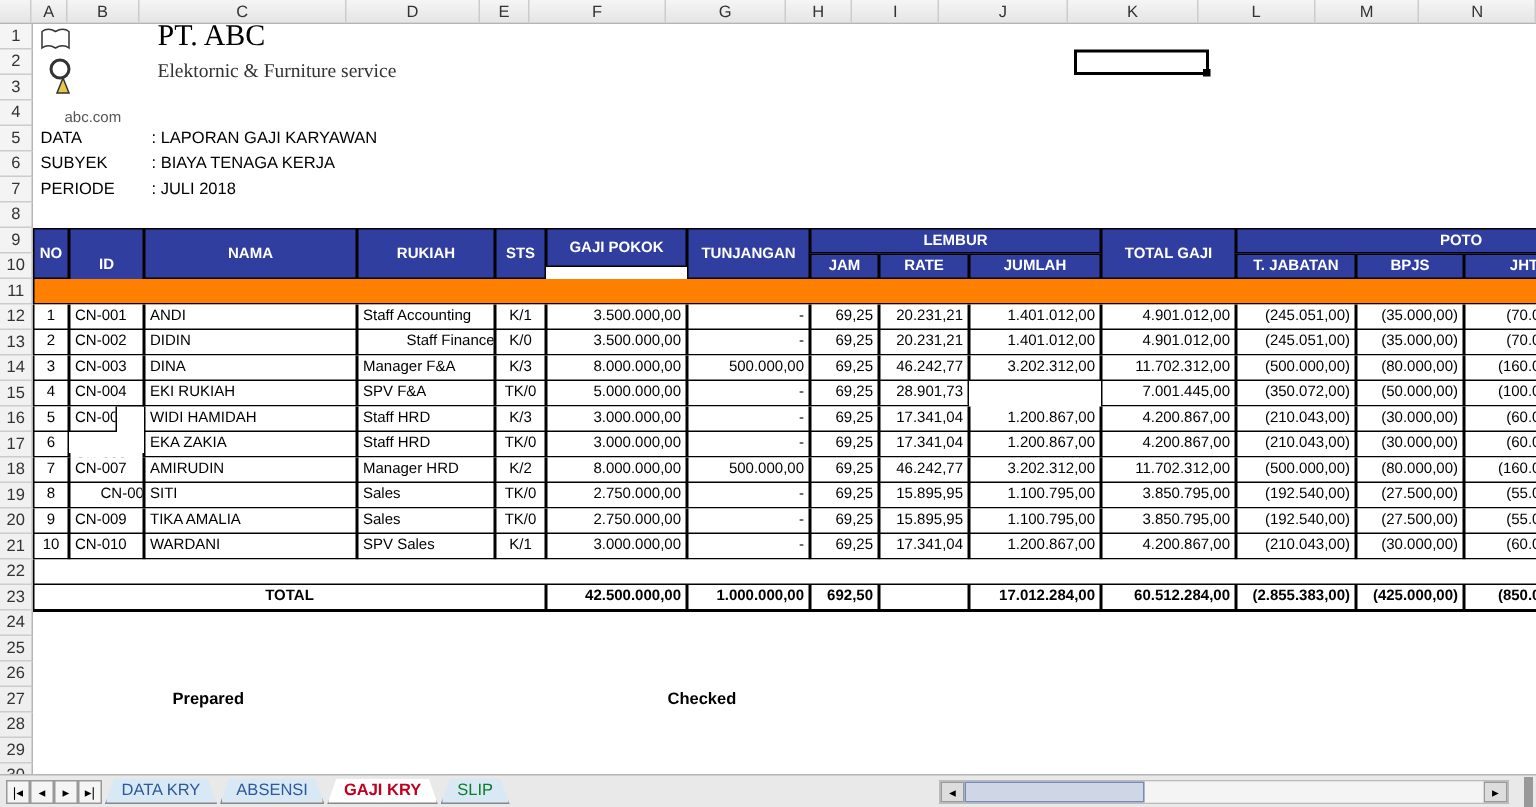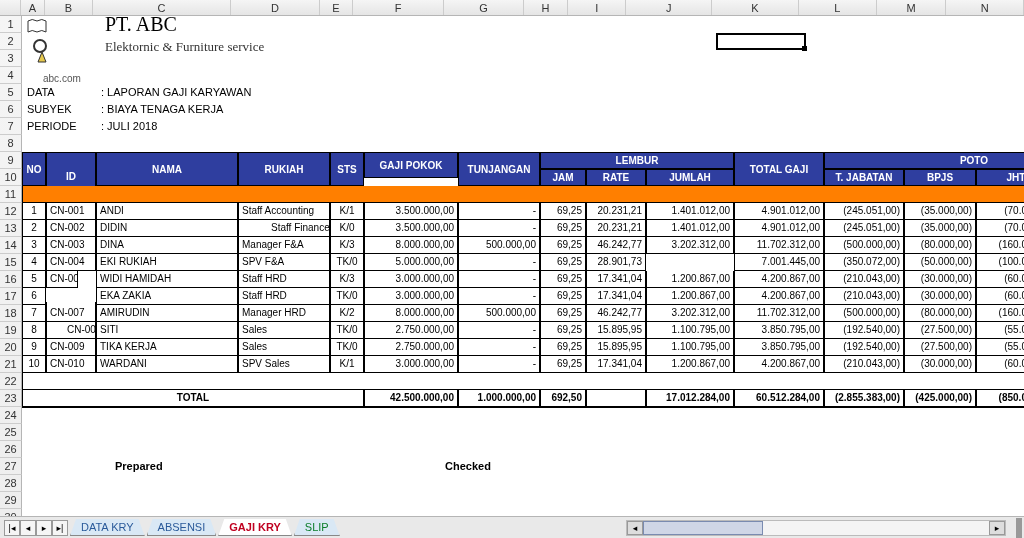--- a/index.html
+++ b/index.html
@@ -286,21 +286,21 @@
           <div class="datacell tr" style="left: 436px; top: 306px; width: 82px; height: 17px;">-</div>
           <div class="datacell tr" style="left: 518px; top: 306px; width: 46px; height: 17px;">69,25</div>
           <div class="datacell tr" style="left: 564px; top: 306px; width: 60px; height: 17px;">15.895,95</div>
           <div class="datacell tr" style="left: 624px; top: 306px; width: 88px; height: 17px;">1.100.795,00</div>
           <div class="datacell tr" style="left: 712px; top: 306px; width: 90px; height: 17px;">3.850.795,00</div>
           <div class="datacell tr" style="left: 802px; top: 306px; width: 80px; height: 17px;">(192.540,00)</div>
           <div class="datacell tr" style="left: 882px; top: 306px; width: 72px; height: 17px;">(27.500,00)</div>
           <div class="datacell tr" style="left: 954px; top: 306px; width: 80px; height: 17px;">(55.000,00</div>
           <div class="datacell tc" style="left: 0px; top: 323px; width: 24px; height: 17px;">9</div>
           <div class="datacell " style="left: 24px; top: 323px; width: 50px; height: 17px;">CN-009</div>
-          <div class="datacell " style="left: 74px; top: 323px; width: 142px; height: 17px;">TIKA KERJA</div>
+          <div class="datacell " style="left: 74px; top: 323px; width: 142px; height: 17px;">TIKA AMALIA</div>
           <div class="datacell " style="left: 216px; top: 323px; width: 92px; height: 17px;">Sales</div>
           <div class="datacell tc" style="left: 308px; top: 323px; width: 34px; height: 17px;">TK/0</div>
           <div class="datacell tr" style="left: 342px; top: 323px; width: 94px; height: 17px;">2.750.000,00</div>
           <div class="datacell tr" style="left: 436px; top: 323px; width: 82px; height: 17px;">-</div>
           <div class="datacell tr" style="left: 518px; top: 323px; width: 46px; height: 17px;">69,25</div>
           <div class="datacell tr" style="left: 564px; top: 323px; width: 60px; height: 17px;">15.895,95</div>
           <div class="datacell tr" style="left: 624px; top: 323px; width: 88px; height: 17px;">1.100.795,00</div>
           <div class="datacell tr" style="left: 712px; top: 323px; width: 90px; height: 17px;">3.850.795,00</div>
           <div class="datacell tr" style="left: 802px; top: 323px; width: 80px; height: 17px;">(192.540,00)</div>
           <div class="datacell tr" style="left: 882px; top: 323px; width: 72px; height: 17px;">(27.500,00)</div>

